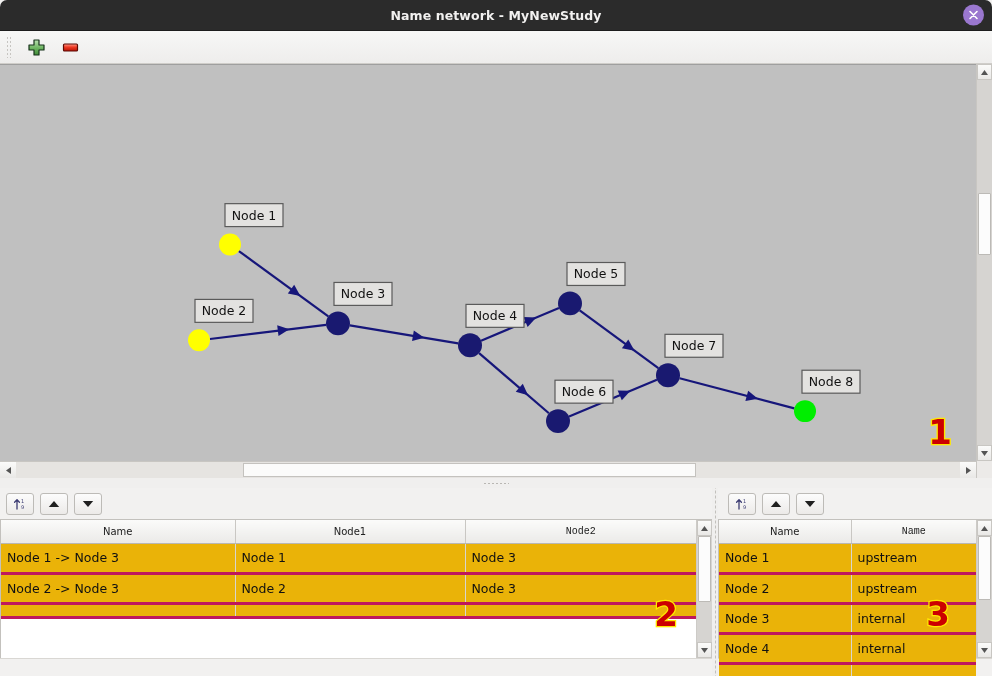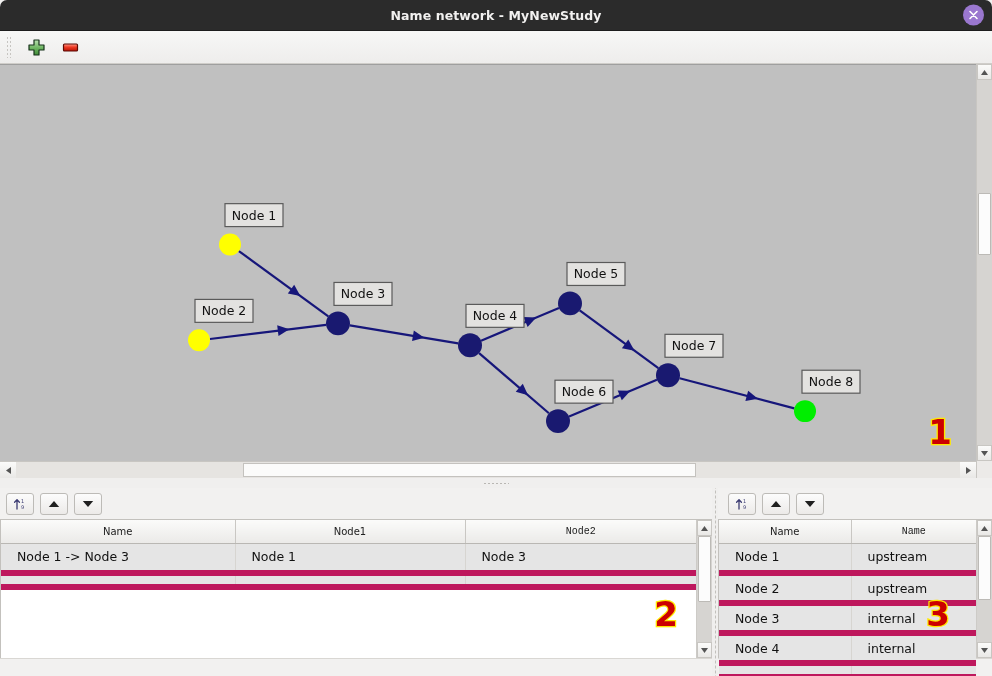--- a/index.html
+++ b/index.html
@@ -107,23 +107,23 @@
   .tbl-scrollwrap { flex: 1; display: flex; flex-direction: column; min-width: 0; }
   table { border-collapse: collapse; width: 100%; table-layout: fixed; }
   th {
     font-weight: normal; font-size: 10px; color: #202020;
     height: 23px; background: linear-gradient(to bottom,#fbfbfa,#ebeae8);
     border-right: 1px solid #c9c7c3; border-bottom: 1px solid #b9b7b3;
     text-align: center;
   }
   th:last-child { border-right: 0; font-family: Liberation Mono, monospace; }
   td {
-    font-size: 12.5px; color: #111; height: 30px; padding: 0 16px;
-    border-right: 1px solid #d7d5d1; border-bottom: 6px solid #be185d;
-    background: #e5e5e5; overflow: hidden; white-space: nowrap;
+    font-size: 12.5px; color: #111; height: 30px; padding: 0 6px;
+    border-right: 1px solid #d7d5d1; border-bottom: 3px solid #be185d;
+    background: #eab308; overflow: hidden; white-space: nowrap;
   }
   td:last-child { border-right: 0; }
   tr.empty td { height: 14px; }
   .tbl-vscroll { width: 16px; flex: 0 0 16px; display:flex; flex-direction:column;
     background:#f0efee; border-left: 1px solid #cdcbc7; }
   .pane-foot { flex: 0 0 18px; background: #f2f1f0; border-top: 1px solid #d9d7d3; }
 
   .annot-abs { position: absolute; font-size: 34px; font-weight: bold;
     color: #cc0000; -webkit-text-stroke: 2.4px #ffe800; paint-order: stroke fill;
     pointer-events: none; }
@@ -315,20 +315,25 @@
                   <th>Node1</th>
                   <th>Node2</th>
                 </tr>
               </thead>
             <tbody id="reach-body">
                 <tr>
                   <td>Node 1 -&gt; Node 3</td>
                   <td>Node 1</td>
                   <td>Node 3</td>
                 </tr>
+                <tr>
+                  <td>Node 2 -&gt; Node 3</td>
+                  <td>Node 2</td>
+                  <td>Node 3</td>
+                </tr>
                 <tr class="empty">
                   <td></td>
                   <td></td>
                   <td></td>
                 </tr>
               </tbody>
           </table>
         </div>
         <div class="tbl-vscroll">
           <div class="sb-arrow">

